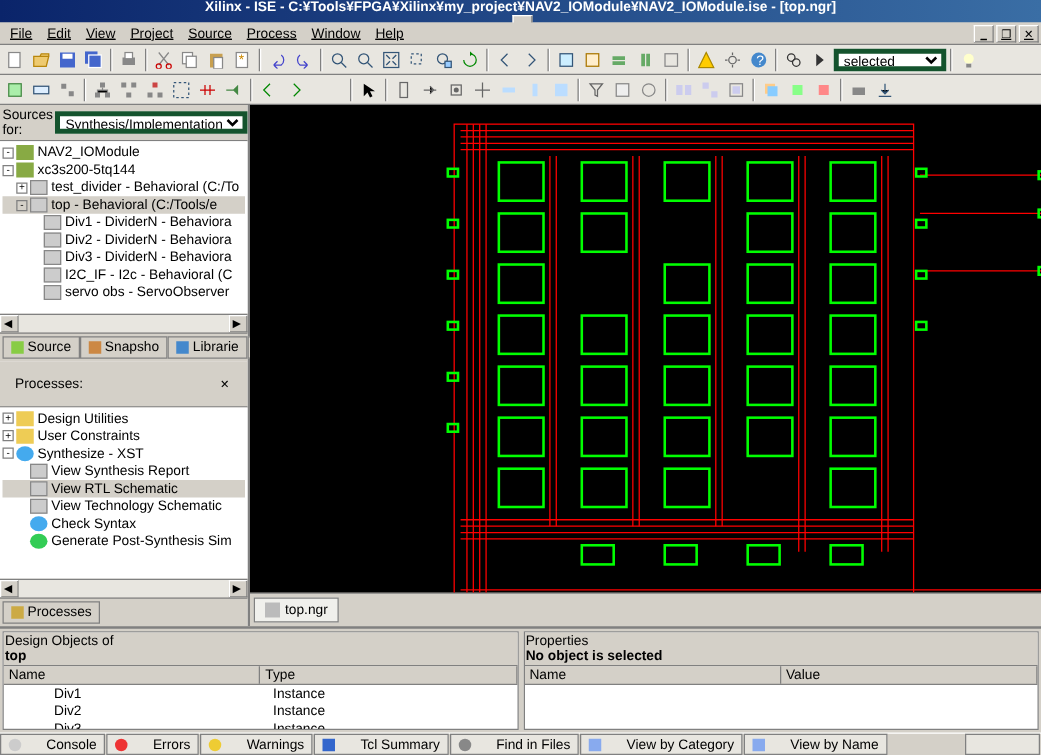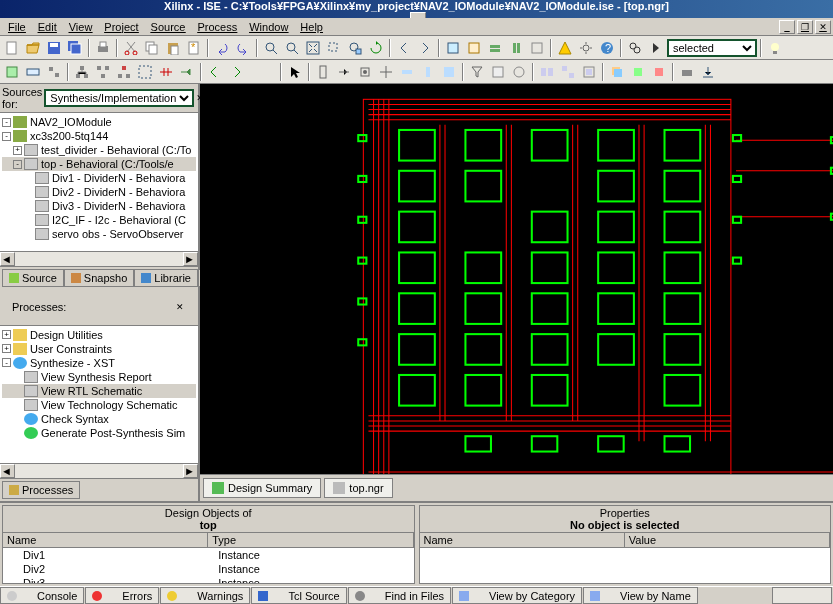--- a/index.html
+++ b/index.html
@@ -7,21 +7,21 @@
 .titlebar { background:linear-gradient(to right,#0a246a,#3a6ea5); color:#fff; height:18px; display:flex; align-items:center; padding:0 2px;flex-direction:column; }
 .titlebar-icon { width:14px; height:14px; background:#4a8; margin-right:4px; }
 .titlebar-text { flex:1; font-weight:bold; }
 .win-btn { width:16px; height:14px; background:#d4d0c8; border:1px solid #fff; border-right-color:#808080; border-bottom-color:#808080; margin-left:2px; display:flex; align-items:center; justify-content:center; font-size:9px; cursor:pointer; }
 .menubar { background:#d4d0c8; height:18px; display:flex; align-items:center; padding:0 2px; border-bottom:1px solid #808080;text-decoration:underline; }
 .menubar span { padding:0 6px; cursor:pointer; }
 .menubar span u { text-decoration:underline; }
 .toolbar { background:#e8e6e0; height:24px; display:flex; align-items:center; padding:0 2px; border-bottom:1px solid #808080; gap:1px; }
 .tb-btn { width:20px; height:20px; border:1px solid transparent; display:flex; align-items:center; justify-content:center; cursor:pointer; }
 .tb-sep { width:2px; height:18px; border-left:1px solid #808080; border-right:1px solid #fff; margin:0 2px; }
-.tb-combo { height:18px; font-size:11px; border:2px solid #14532d; background:#fff; }
+.tb-combo { height:18px; font-size:11px; border:4px solid #14532d; background:#fff; }
 .main-area { flex:1; display:flex; overflow:hidden; }
 .left-col { width:200px; display:flex; flex-direction:column; background:#fff; border-right:2px solid #808080; }
 .panel-hdr { background:#d4d0c8; border-bottom:1px solid #808080; padding:12px; display:flex; align-items:center; }
 .panel-close { width:10px; height:10px; margin-left:auto; font-size:9px; cursor:pointer; }
 .sources-bar { background:#d4d0c8; padding:2px; display:flex; align-items:center; gap:2px; border-bottom:1px solid #808080; }
 .tree { flex:1; overflow:auto; background:#fff; padding:2px; }
 .tree-item { display:flex; align-items:center; padding:1px 0; white-space:nowrap; cursor:pointer; }
 .tree-toggle { width:9px; height:9px; border:1px solid #808080; margin-right:2px; display:flex; align-items:center; justify-content:center; font-size:8px; line-height:1; }
 .tree-spacer { width:11px; display:inline-block; }
 .tree-icon { width:14px; height:12px; margin-right:3px; display:inline-block; }
@@ -37,25 +37,25 @@
 .scroll-h { height:15px; background:#d4d0c8; border-top:1px solid #808080; display:flex; }
 .scroll-btn { width:15px; height:14px; background:#d4d0c8; border:1px solid #fff; border-right-color:#808080; border-bottom-color:#808080; }
 .scroll-track { flex:1; background:#e8e6e0; }
 .right-col { flex:1; display:flex; flex-direction:column; }
 .schematic-wrap { flex:1; background:#000; position:relative; overflow:hidden; }
 .schematic { position:absolute; inset:0; }
 .doc-tabs { background:#d4d0c8; padding:3px; display:flex; gap:3px; border-top:1px solid #808080; }
 .doc-tab { padding:3px 8px; border:1px solid #808080; background:#f0f0ec; cursor:pointer; display:flex; align-items:center; gap:4px; }
 .bottom-panels { height:85px; display:flex; border-top:2px solid #808080; }
 .bp { flex:1; display:flex; flex-direction:column; background:#fff; border:1px solid #808080; margin:2px; }
-.bp-hdr { background:#d4d0c8; text-align:center; font-weight:normal; padding:1px; border-bottom:1px solid #808080; }
+.bp-hdr { background:#d4d0c8; font-weight:normal; padding:1px; border-bottom:1px solid #808080; }
 .bp-cols { display:flex; background:#d4d0c8; border-bottom:1px solid #808080; }
 .bp-col { flex:1; padding:1px 4px; border-right:1px solid #808080; }
 .bp-rows { flex:1; overflow:auto; }
-.bp-row { display:flex; padding:1px 0; }
+.bp-row { display:flex; padding:1px 20px; }
 .bp-cell { flex:1; }
 .statusbar { height:18px; background:#d4d0c8; display:flex; border-top:1px solid #fff; }
 .stab { padding:1px 6px; border:1px solid #808080; background:#e8e6e0; cursor:pointer; display:flex; align-items:center; gap:20px; margin-right:1px; }
 .stab-icon { width:10px; height:10px; border-radius:50%; }
 svg { display:block; }
 </style>
 </head>
 <body>
 
 <div class="titlebar">
@@ -683,24 +683,20 @@
           <rect x="522" y="130" width="8" height="6"></rect>
             <rect x="522" y="170" width="8" height="6"></rect>
           <rect x="618" y="52" width="6" height="6"></rect>
             <rect x="618" y="82" width="6" height="6"></rect>
           <rect x="618" y="127" width="6" height="6"></rect>
         </g>
       </svg>
     </div>
     <div class="doc-tabs">
       <div class="doc-tab">
-          <span style="width:12px;height:12px;background:#5b5;display:inline-block"></span>
-          <span>Design Summary</span>
-        </div>
-      <div class="doc-tab">
           <span style="width:12px;height:12px;background:#bbb;display:inline-block"></span>
           <span>top.ngr</span>
         </div>
     </div>
   </div>
 </div>
 
 <div class="bottom-panels">
   <div class="bp">
     <div class="bp-hdr"><span>Design Objects of</span><br><b>top</b></div>
@@ -741,21 +737,21 @@
   <div class="stab">
       <span class="stab-icon" style="background:#e33"></span>
       <span>Errors</span>
     </div>
   <div class="stab">
       <span class="stab-icon" style="background:#ec3"></span>
       <span>Warnings</span>
     </div>
   <div class="stab">
       <span class="stab-icon" style="background:#36c;border-radius:0"></span>
-      <span>Tcl Source</span>
+      <span>Tcl Summary</span>
     </div>
   <div class="stab">
       <span class="stab-icon" style="background:#888"></span>
       <span>Find in Files</span>
     </div>
   <div class="stab">
       <span class="stab-icon" style="background:#8ae;border-radius:0"></span>
       <span>View by Category</span>
     </div>
   <div class="stab">

